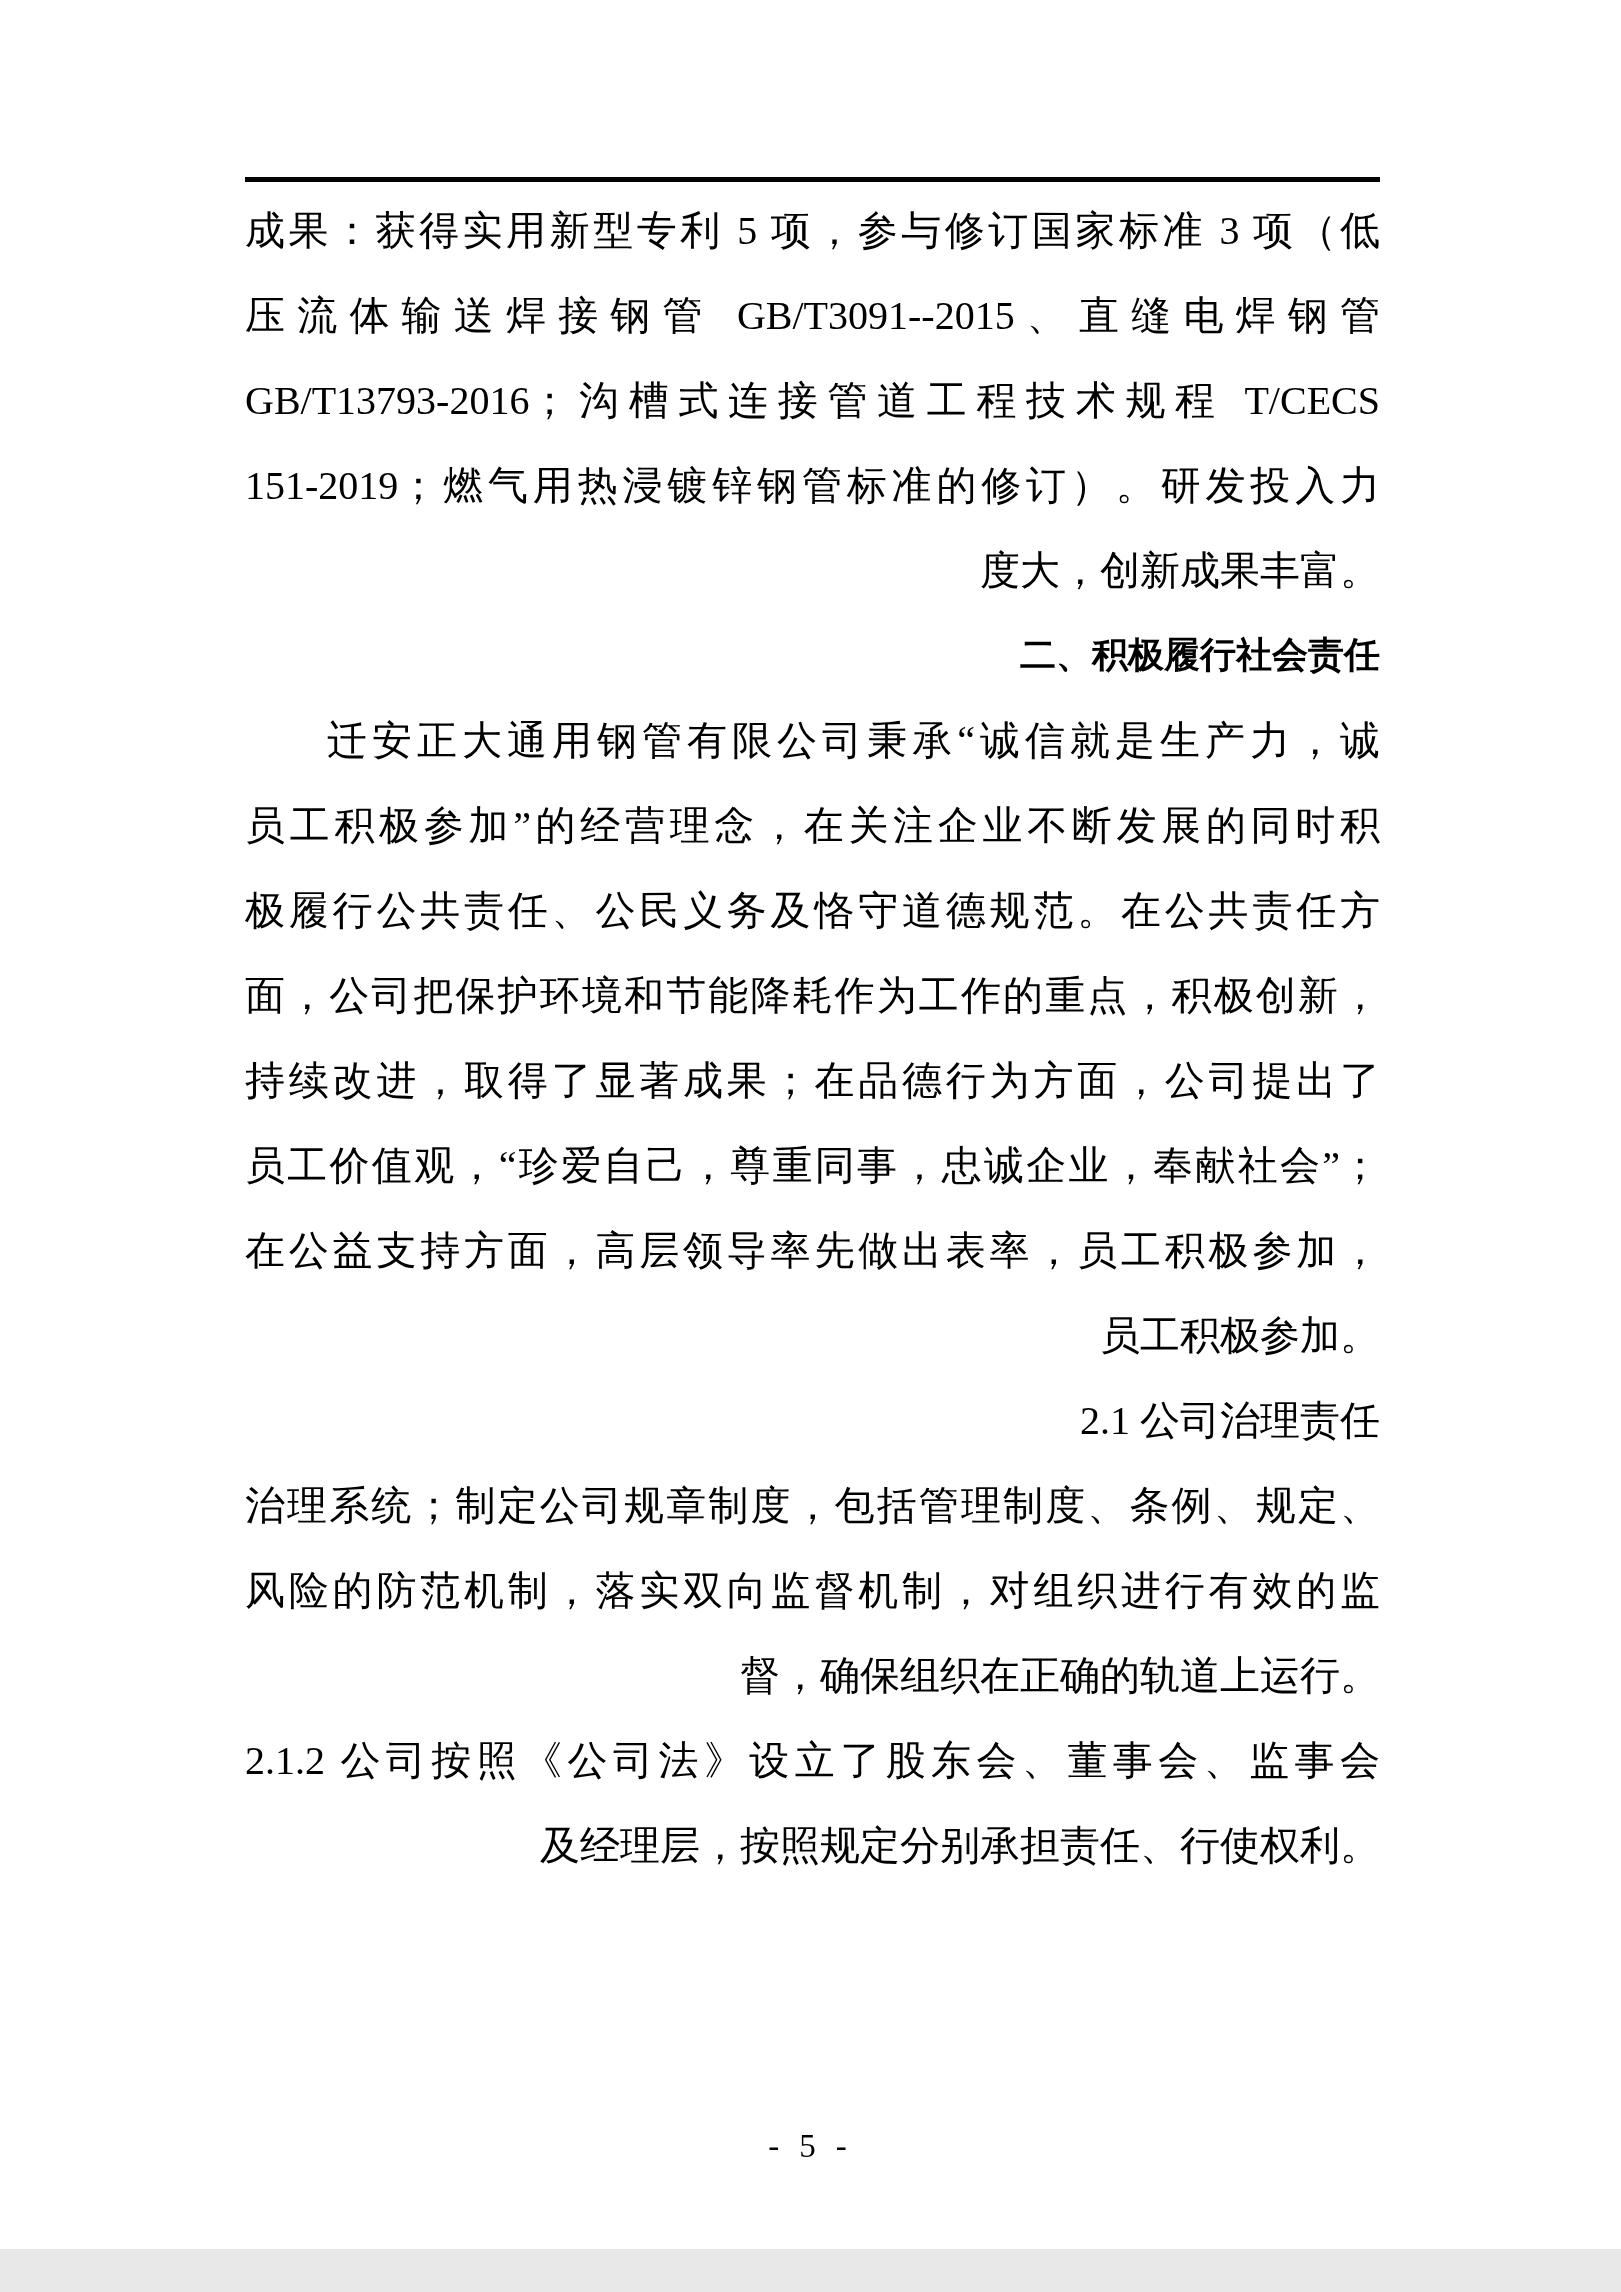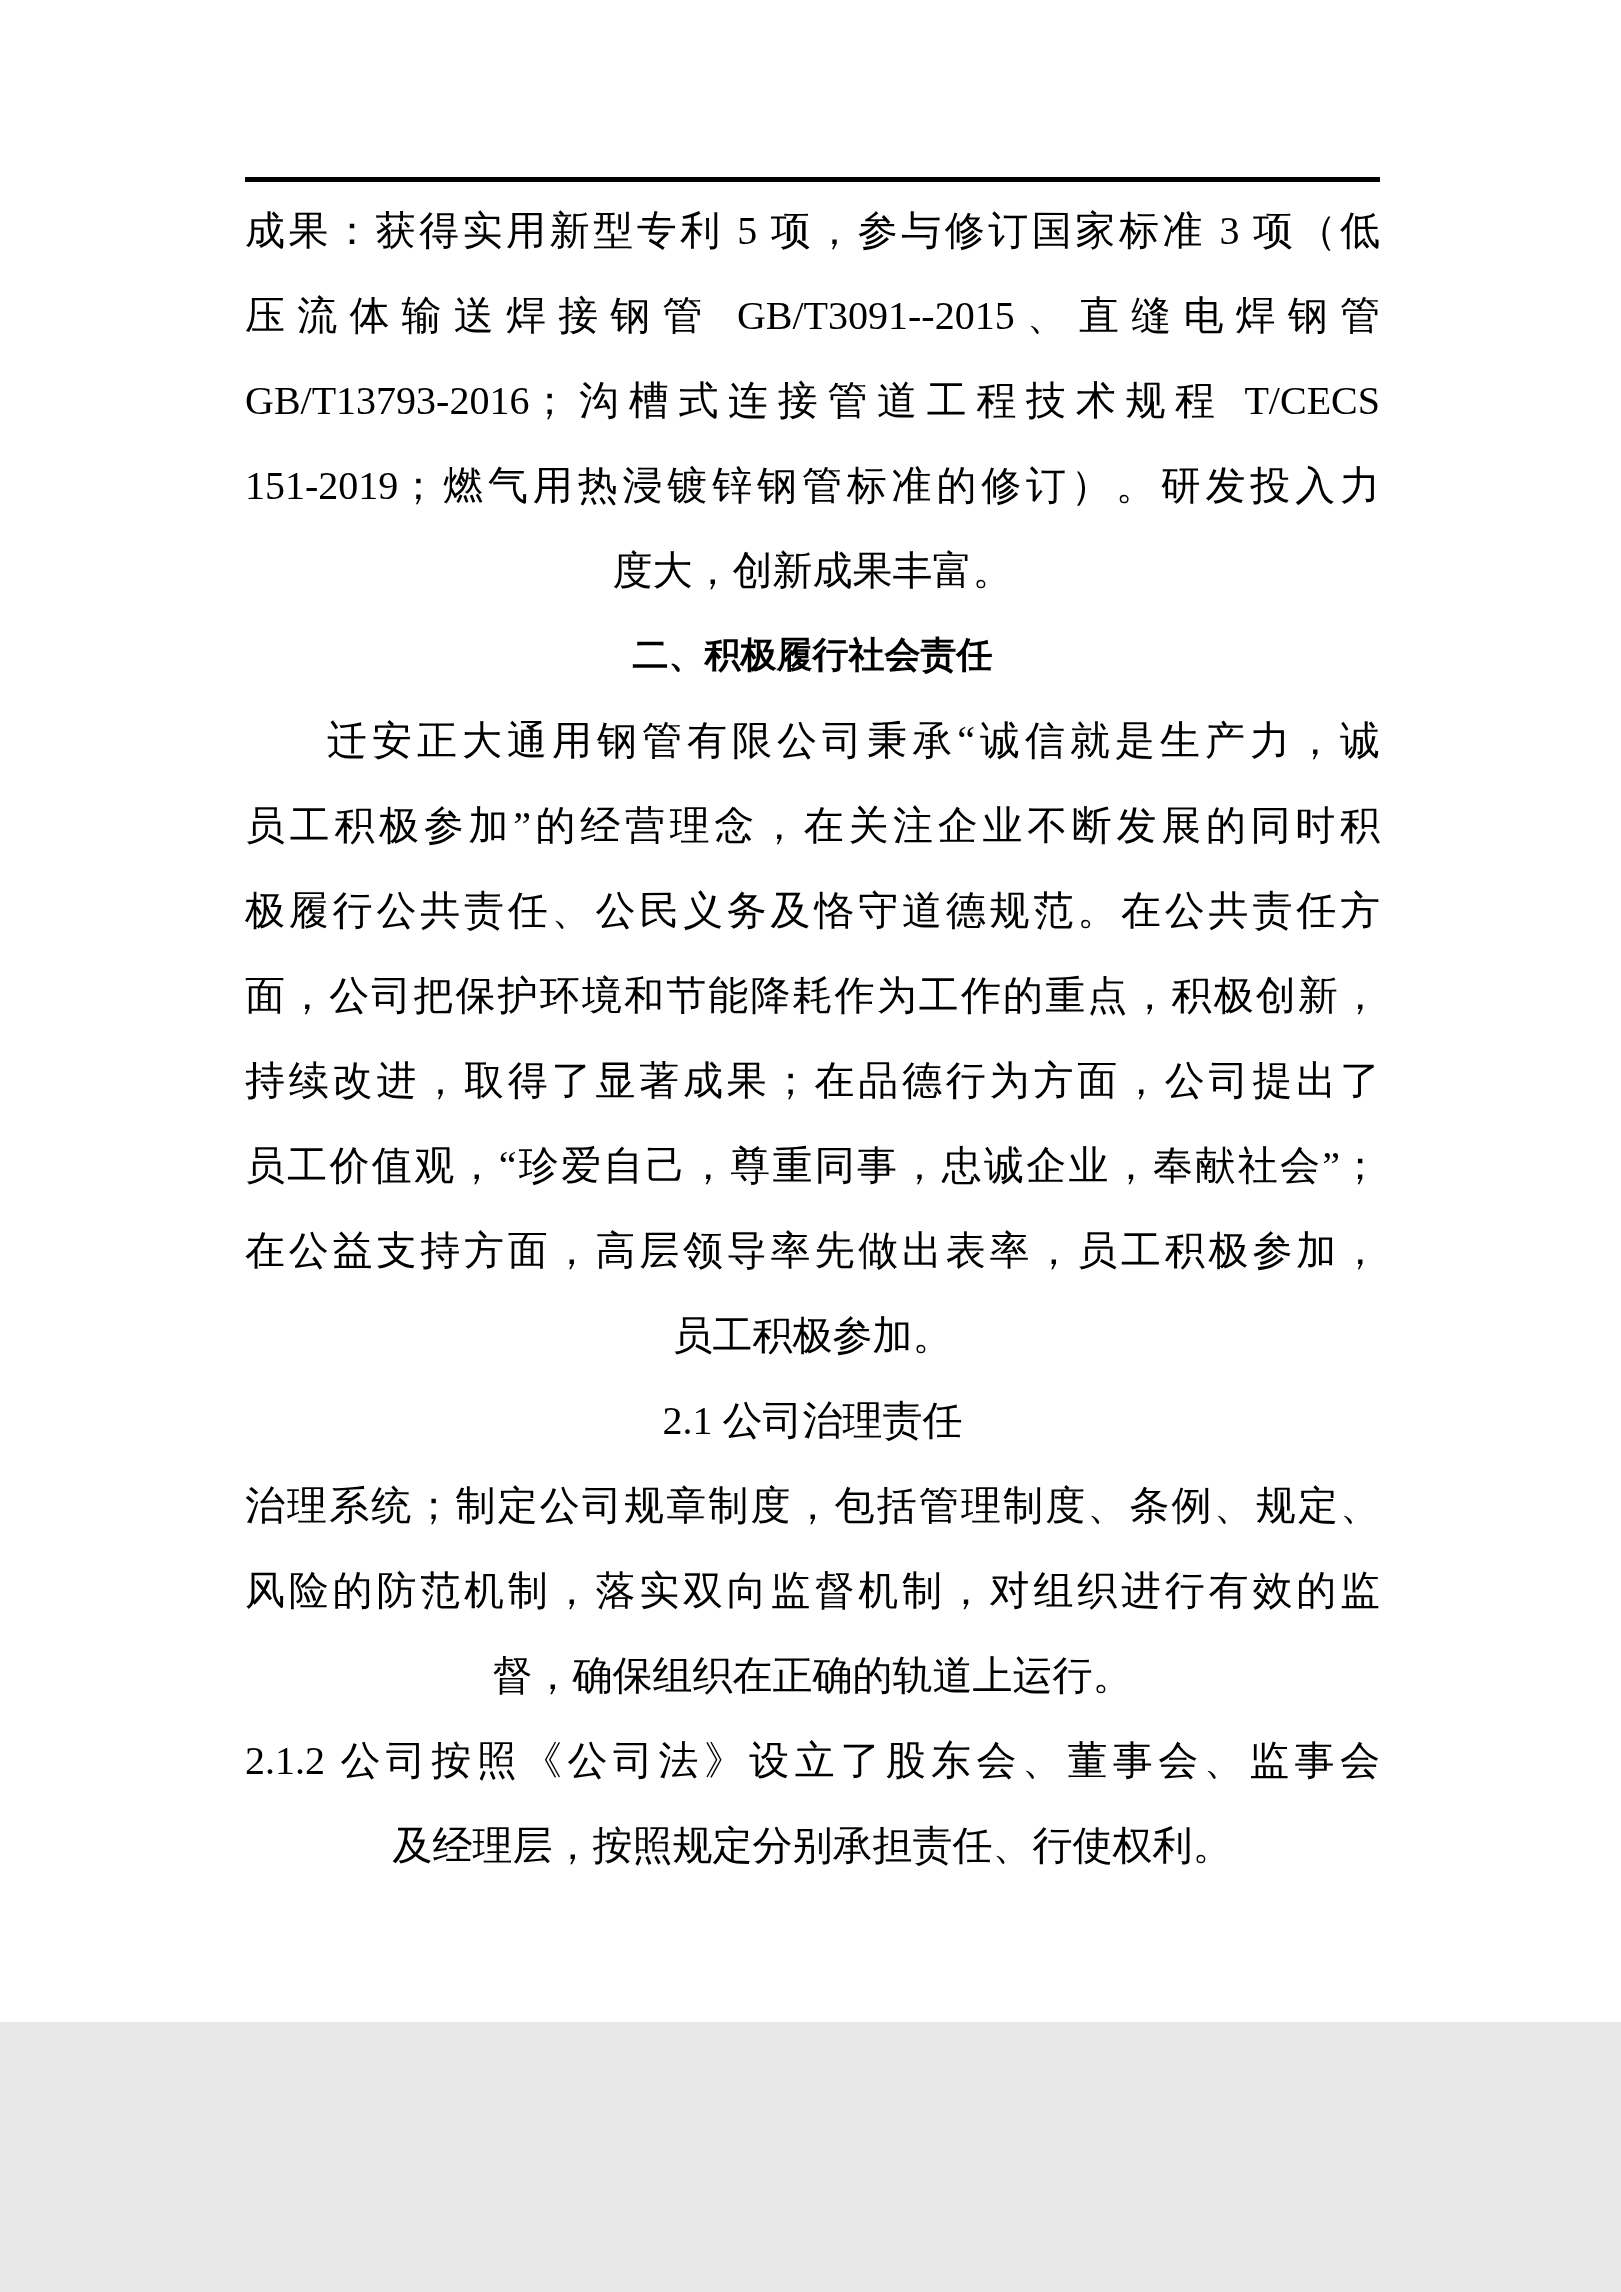--- a/index.html
+++ b/index.html
@@ -3,21 +3,21 @@
 <meta charset="utf-8">
 <style>
   html, body {
     margin: 0;
     padding: 0;
     background: #e8e8e8;
   }
   .page {
     position: relative;
     width: 1621px;
-    height: 2022px;
+    height: 2249px;
     background: var(--page-bg, #ffffff);
     color: var(--text-color, #000000);
     font-family: "Liberation Serif", "DejaVu Serif", serif;
     overflow: hidden;
   }
   .header-rule {
     position: absolute;
     left: 245px;
     top: 177px;
     width: 1135px;
@@ -29,21 +29,21 @@
     left: 245px;
     top: 188px;
     width: 1135px;
   }
   .line {
     height: 85px;
     line-height: 85px;
     font-size: 40px;
     white-space: normal;
     overflow: hidden;
-    text-align: center;
+    text-align: right;
   }
   .line.justify,
   .line.justify-indent {
     text-align: justify;
     text-align-last: justify;
     text-justify: inter-character;
   }
   .line.justify-indent {
     text-indent: 82px;
   }

